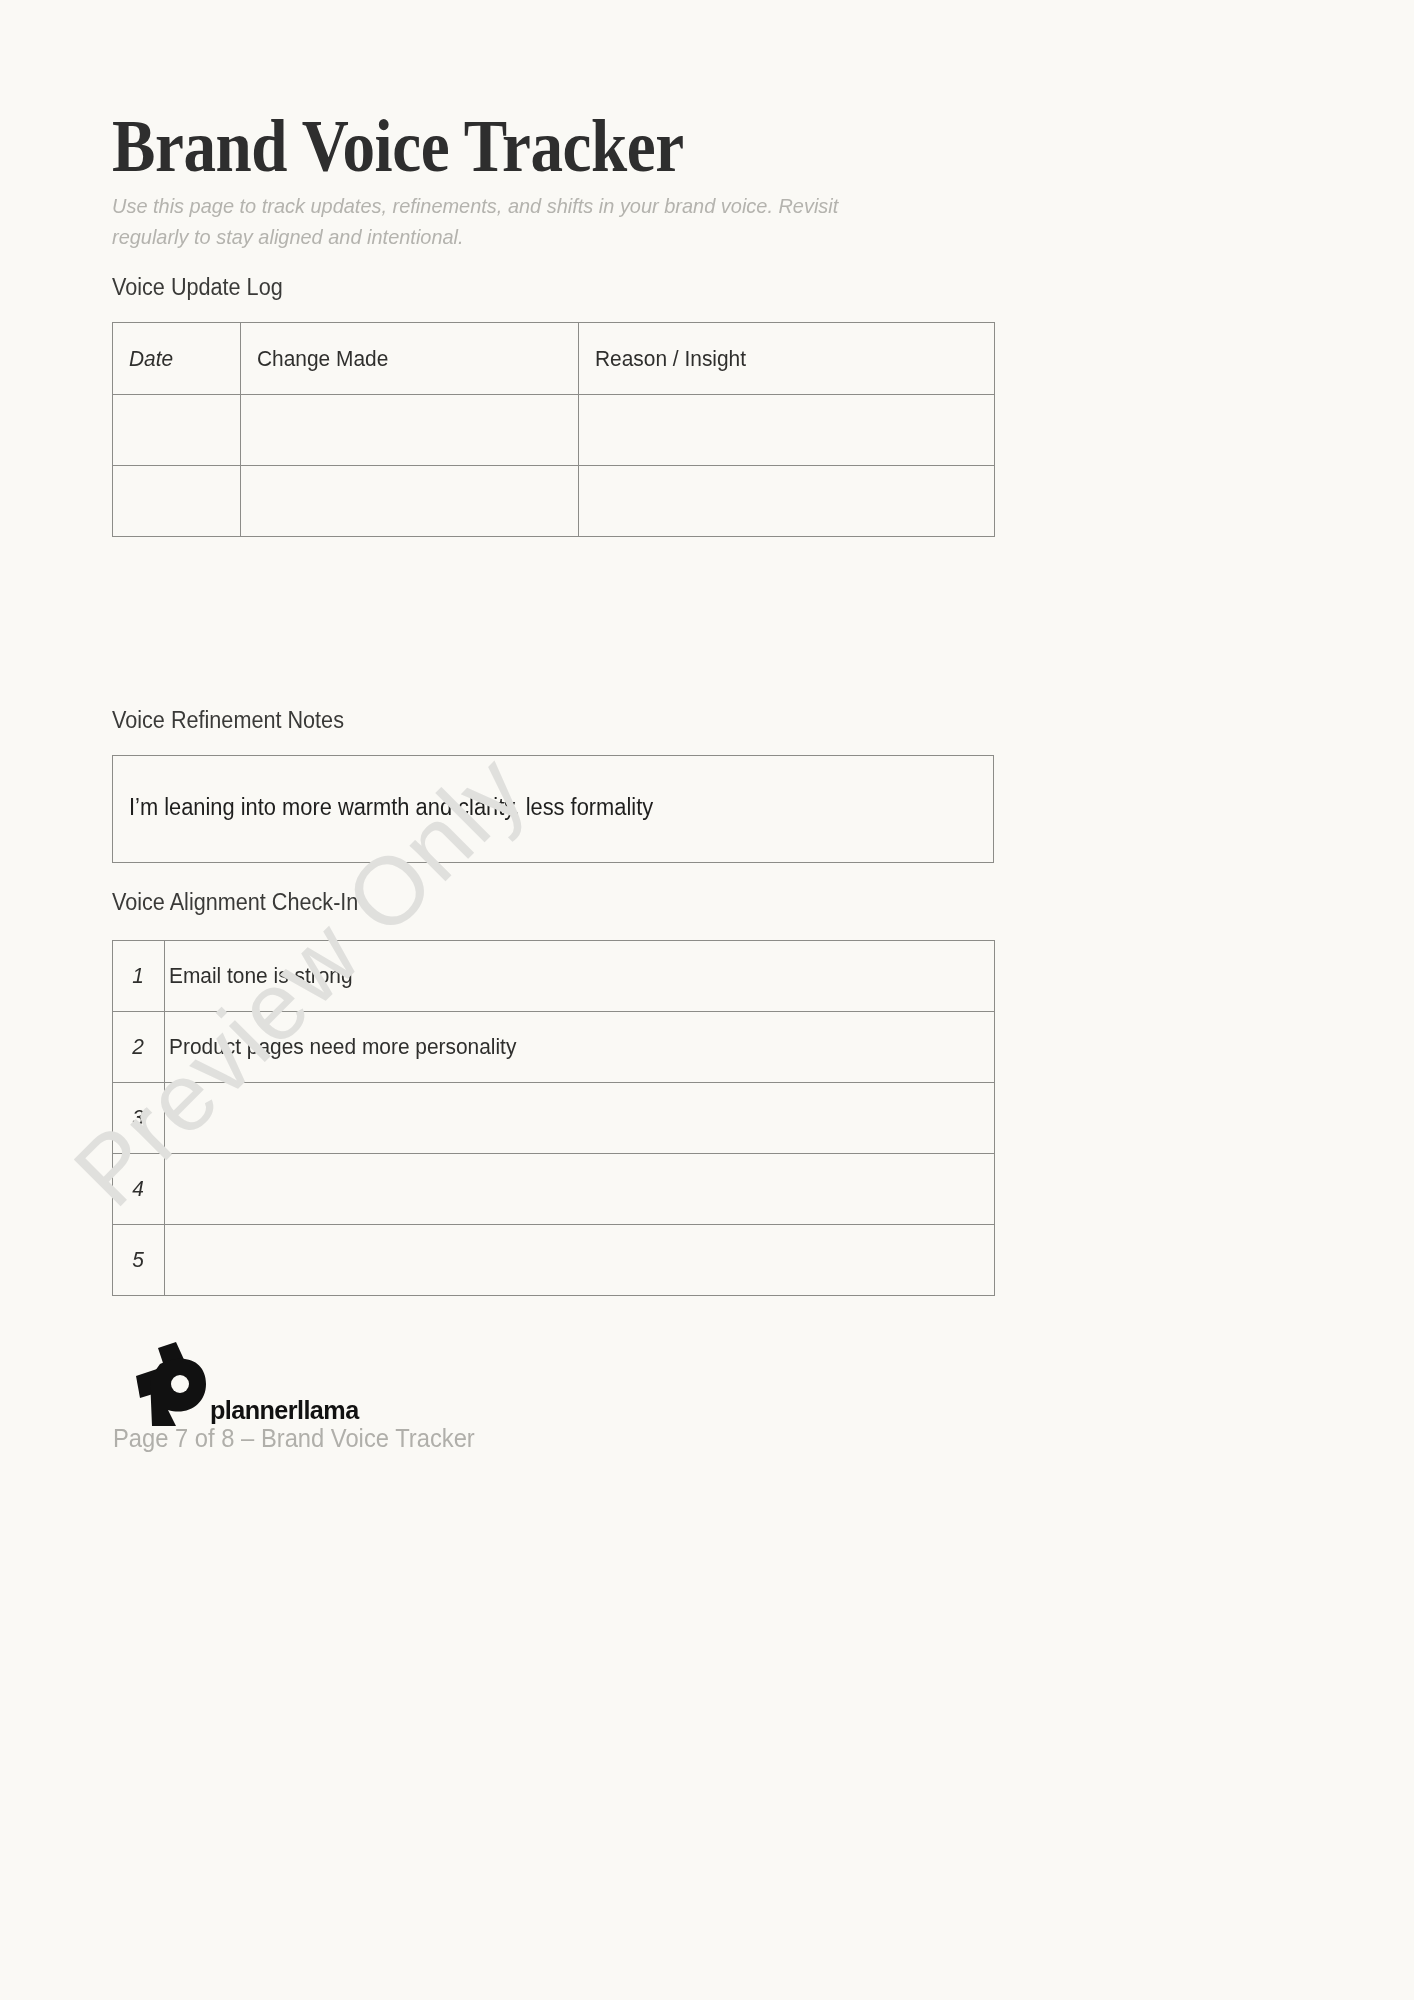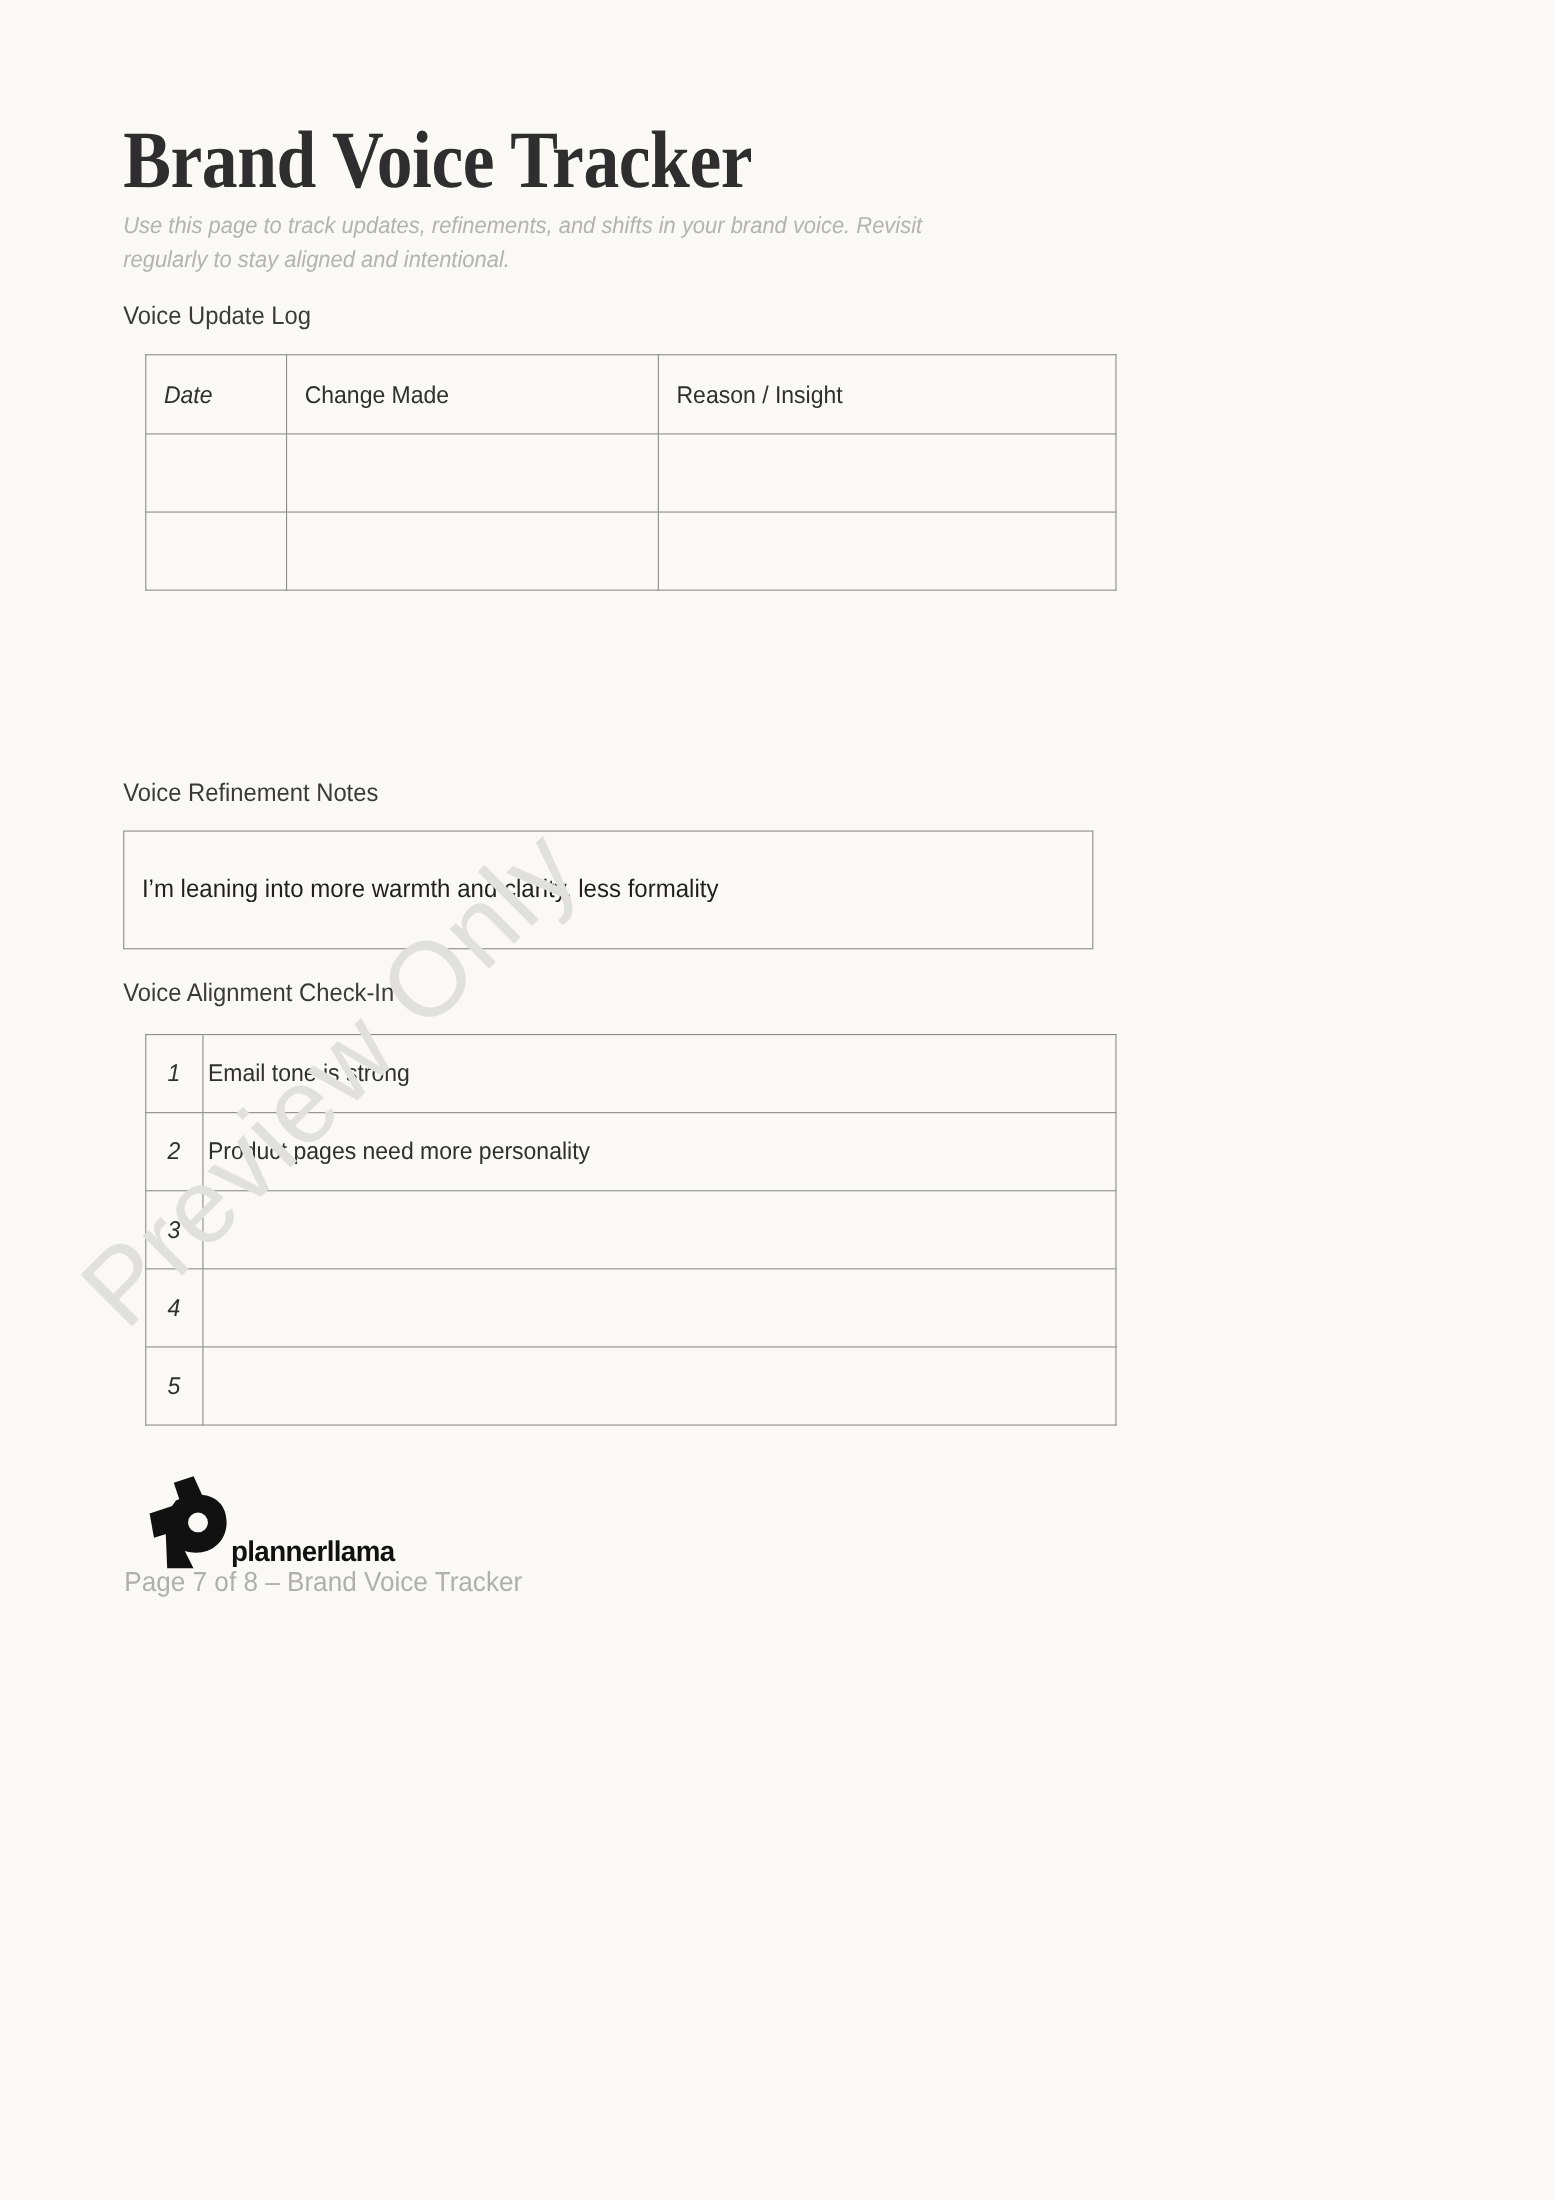--- a/index.html
+++ b/index.html
@@ -90,21 +90,20 @@
   #h-log   { top: 274px; }
   #h-notes { top: 707px; }
   #h-check { top: 889px; }
 
   
   table {
     position: absolute;
     border-collapse: collapse;
     table-layout: fixed;
     background: transparent;
-    margin-left: 20px;
   }
   table td, table th {
     border: 1px solid #8c8c88;
     padding: 0 16px;
     font-family: "Liberation Sans", sans-serif;
     font-size: 22px;
     font-weight: 400;
     color: #2f2f2d;
     text-align: left;
     vertical-align: middle;

